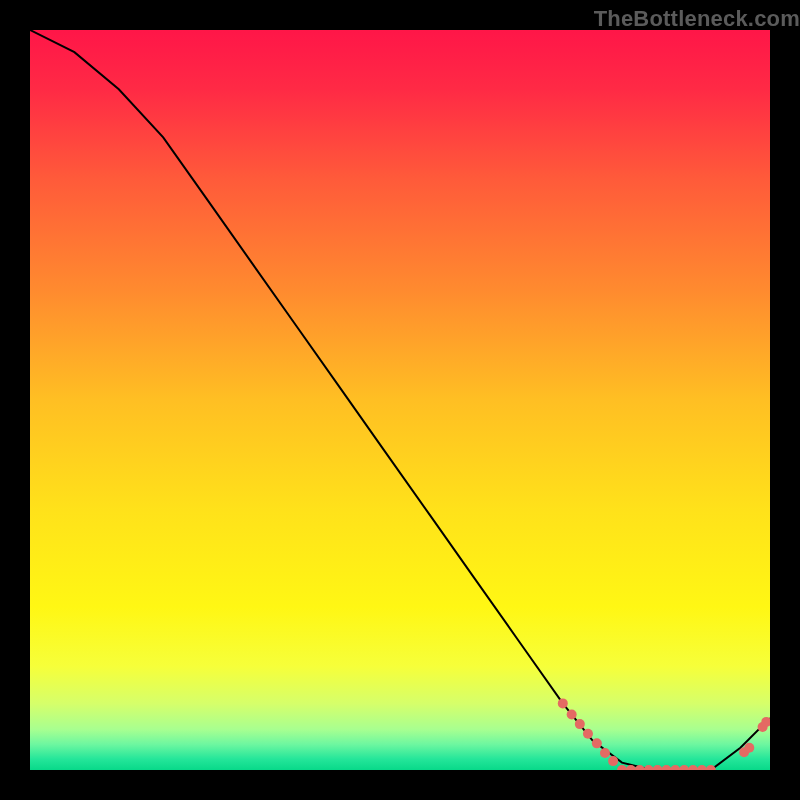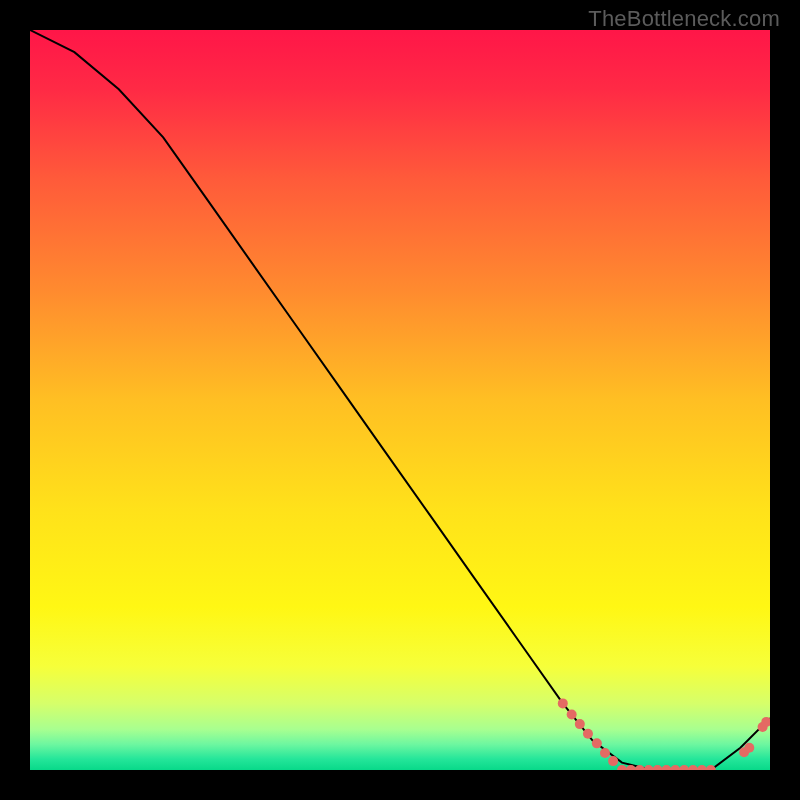--- a/index.html
+++ b/index.html
@@ -20,24 +20,24 @@
   .plot {
     position: absolute;
     left: 30px;
     top: 30px;
     width: 740px;
     height: 740px;
   }
   .watermark {
     position: absolute;
     top: 6px;
-    right: 20px;
+    right: 0;
     color: #5b5b5b;
     font-size: 22px;
-    font-weight: 400;
+    font-weight: 700;
     letter-spacing: 0.2px;
     user-select: none;
     pointer-events: none;
     text-align: right;
   }
   svg { display: block; }
 </style>
 </head>
 <body>
 

